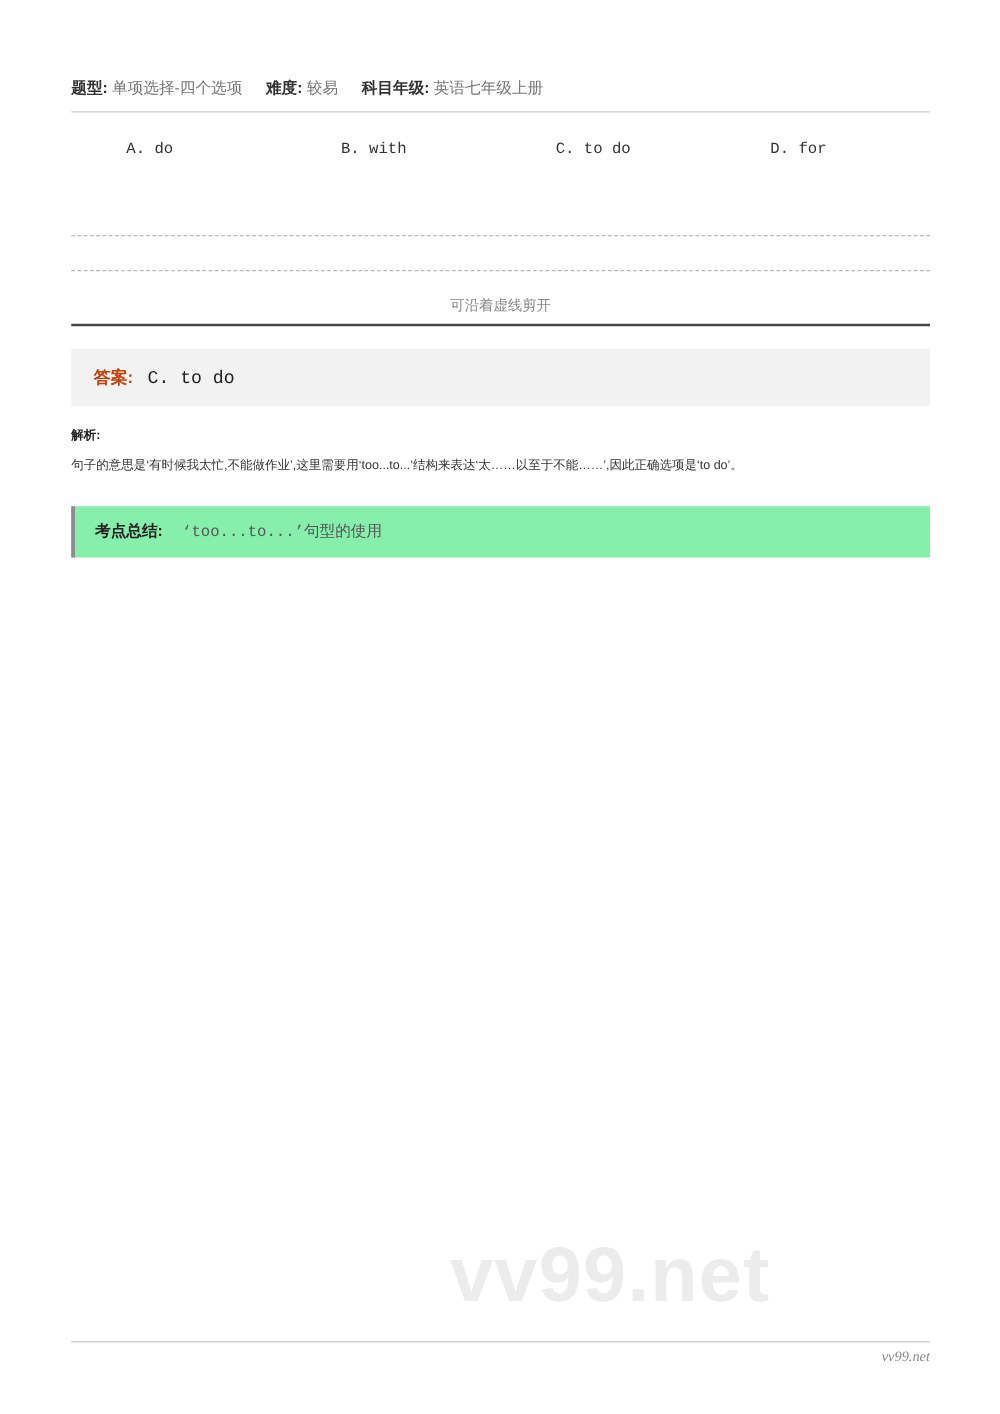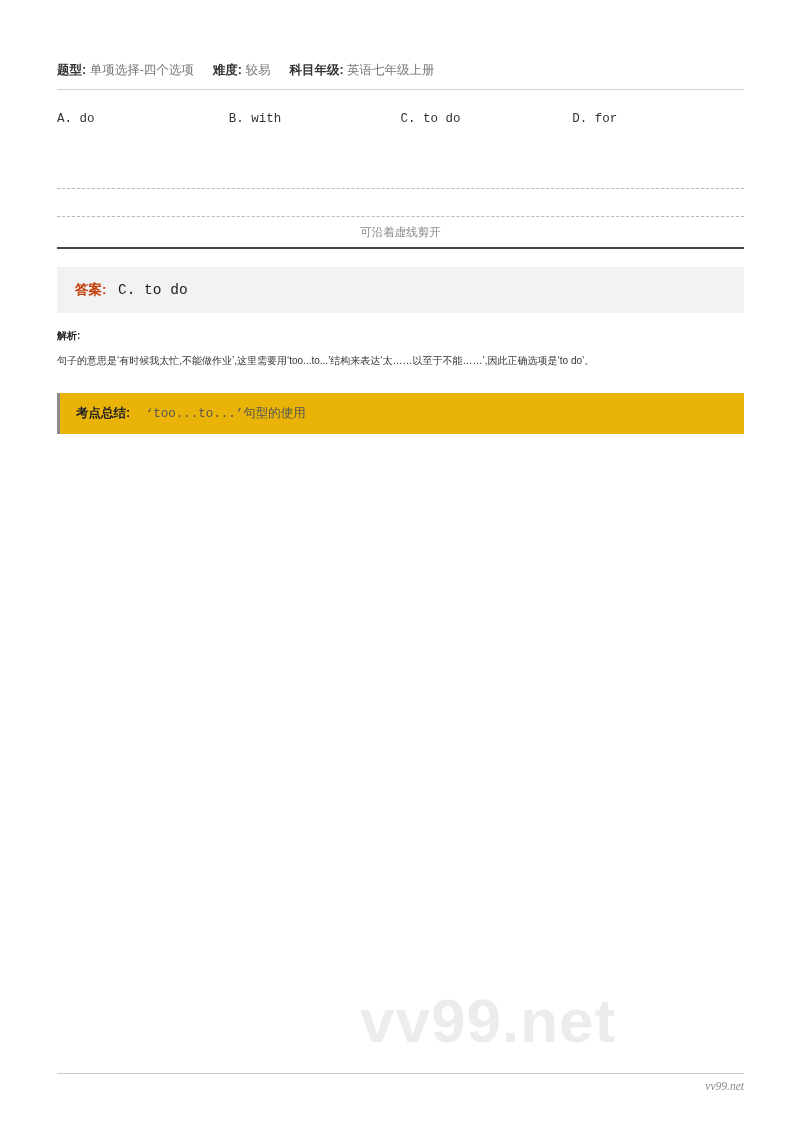--- a/index.html
+++ b/index.html
@@ -75,33 +75,34 @@
   .options {
     margin-top: 6px;
     display: flex;
     font-family: "Liberation Mono", monospace;
     font-size: 12.5px;
     color: #333;
   }
   .opt {
     width: 178px;
     white-space: pre;
+    margin-left: 44px;
   }
 
   
   .dash-rule {
     margin-top: 62px;
     border-top: 1px dashed #b9b9b9;
     width: 687px;
   }
   .dash-rule.second {
     margin-top: 27px;
   }
   .cut-text {
-    margin-top: 8px;
+    margin-top: 20px;
     text-align: center;
     font-size: 11.5px;
     color: #888;
     font-family: "Liberation Sans", sans-serif;
     width: 687px;
   }
 
   
   .section-title {
     margin-top: 30px;
@@ -151,21 +152,21 @@
     line-height: 24px;
     color: #333;
     font-family: "Liberation Sans", sans-serif;
     text-align: justify;
   }
 
   .summary-box {
     margin-top: 20px;
     width: 687px;
     box-sizing: border-box;
-    background: #eab308;
+    background: #86efac;
     border-left: 3px solid #8c8c8c;
     padding: 12px 16px;
     font-size: 12.5px;
     font-family: "Liberation Sans", sans-serif;
   }
   .summary-label {
     font-weight: bold;
     color: #222;
   }
   .summary-value {

